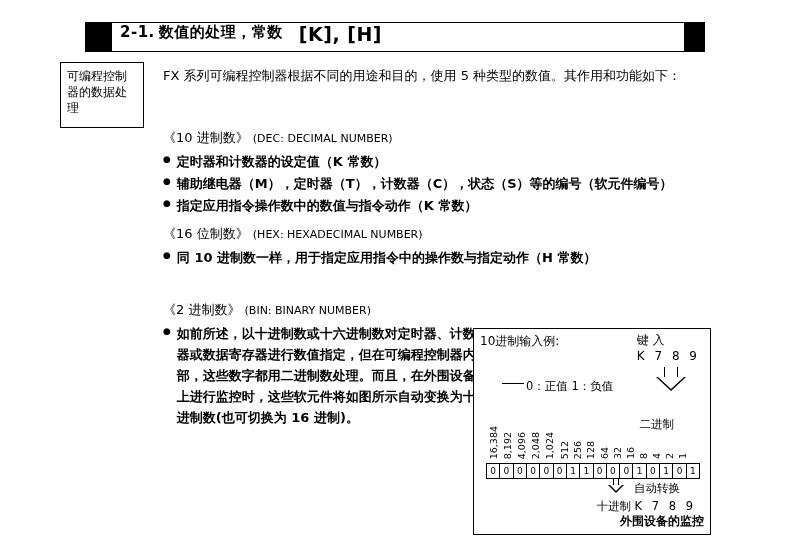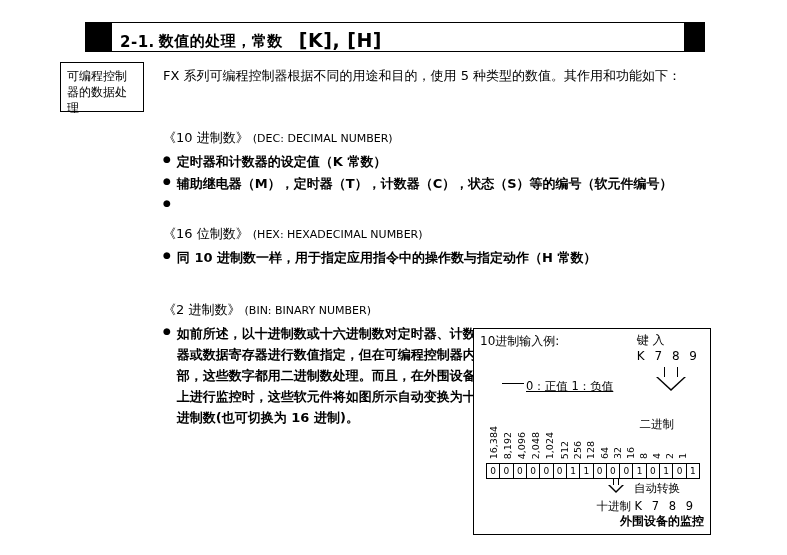--- a/index.html
+++ b/index.html
@@ -37,21 +37,21 @@
     background: #000;
     width: 26px;
   }
   .header-black-right {
     background: #000;
     width: 20px;
   }
   .header-text {
     flex: 1;
     display: flex;
-    align-items: flex-end;
+    align-items: flex-start;
     padding-left: 8px;
     font-size: 15px;
     font-weight: bold;
     letter-spacing: 0.5px;
   }
   .header-num {
     font-weight: bold;
     font-size: 15px;
     margin-right: 4px;
   }
@@ -60,21 +60,21 @@
     font-size: 19px;
     margin-left: 16px;
   }
 
   
   .side-box {
     position: absolute;
     left: 60px;
     top: 62px;
     width: 84px;
-    height: 50px;
+    height: 66px;
     border: 1px solid #000;
     box-sizing: border-box;
     padding: 5px 6px;
     font-size: 12px;
     line-height: 1.35;
   }
 
   
   .intro {
     position: absolute;
@@ -191,21 +191,20 @@
     height: 0;
     border-left: 13px solid transparent;
     border-right: 13px solid transparent;
     border-top: 12px solid #fff;
   }
   .fig-sign {
     position: absolute;
     left: 28px;
     top: 50px;
     font-size: 11.5px;
-    text-decoration: underline;
   }
   .fig-sign .lead {
     display: inline-block;
     width: 22px;
     border-bottom: 1px solid #000;
     vertical-align: middle;
     margin-right: 2px;
     position: relative;
     top: -3px;
   }
@@ -342,20 +341,21 @@
     <div class="bullet-row">
       <span class="bullet">●</span>
       <span class="bullet-text">定时器和计数器的设定值（K 常数）</span>
     </div>
     <div class="bullet-row">
       <span class="bullet">●</span>
       <span class="bullet-text">辅助继电器（M），定时器（T），计数器（C），状态（S）等的编号（软元件编号）</span>
     </div>
     <div class="bullet-row">
       <span class="bullet">●</span>
+      <span class="bullet-text">指定应用指令操作数中的数值与指令动作（K 常数）</span>
     </div>
   </div>
 
   <div class="section" id="sec-hex">
     <div class="sec-title">
       <span>《16 位制数》</span>
       <span class="en">(HEX: HEXADECIMAL NUMBER)</span>
     </div>
     <div class="bullet-row">
       <span class="bullet">●</span>

